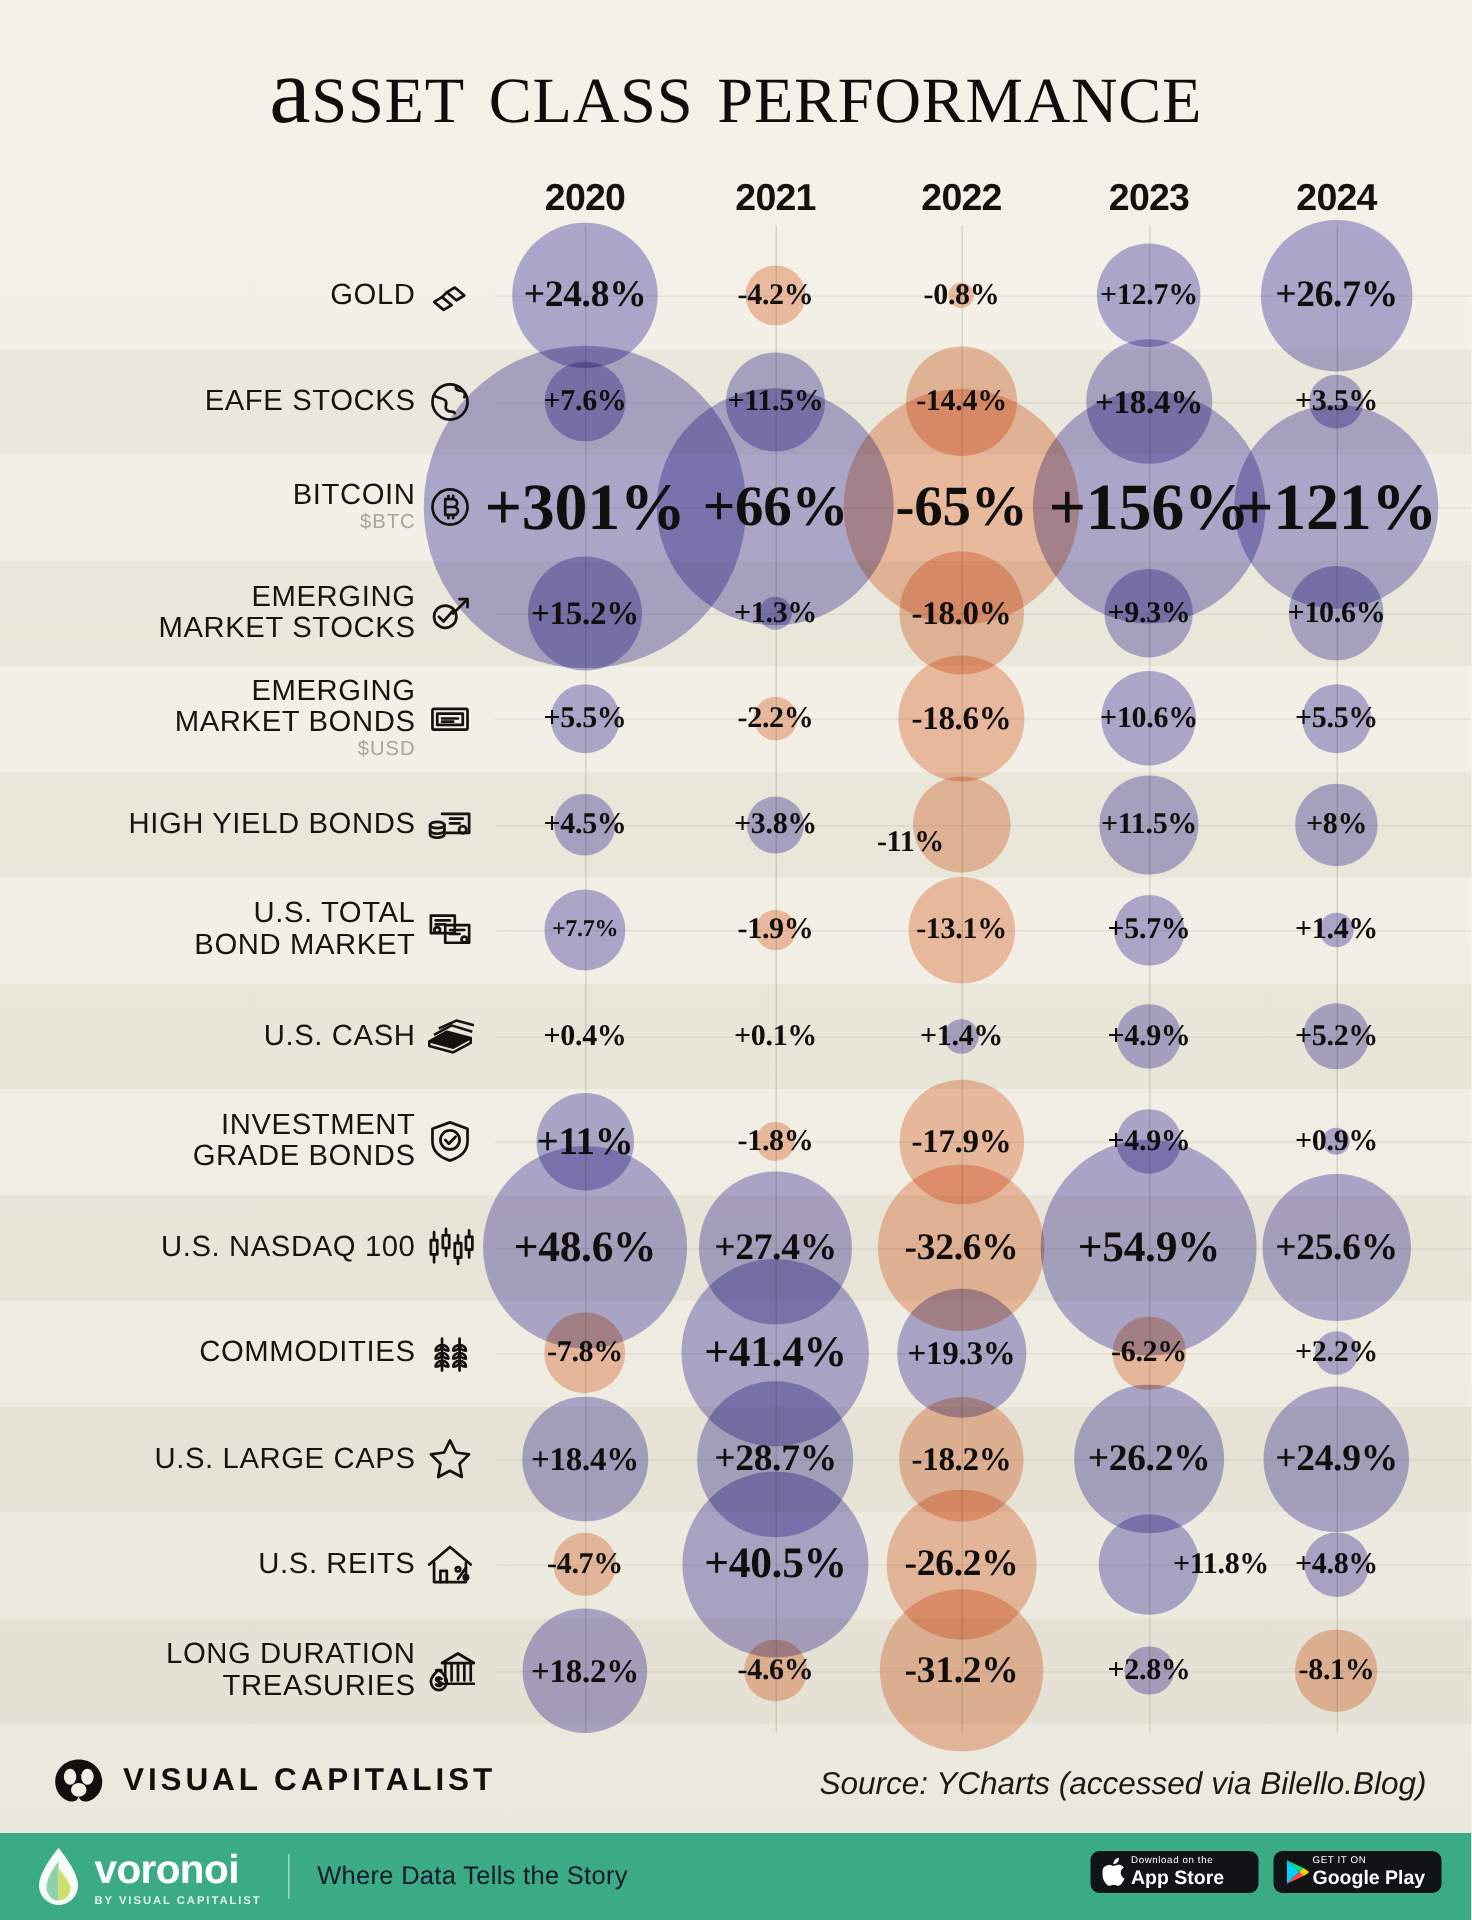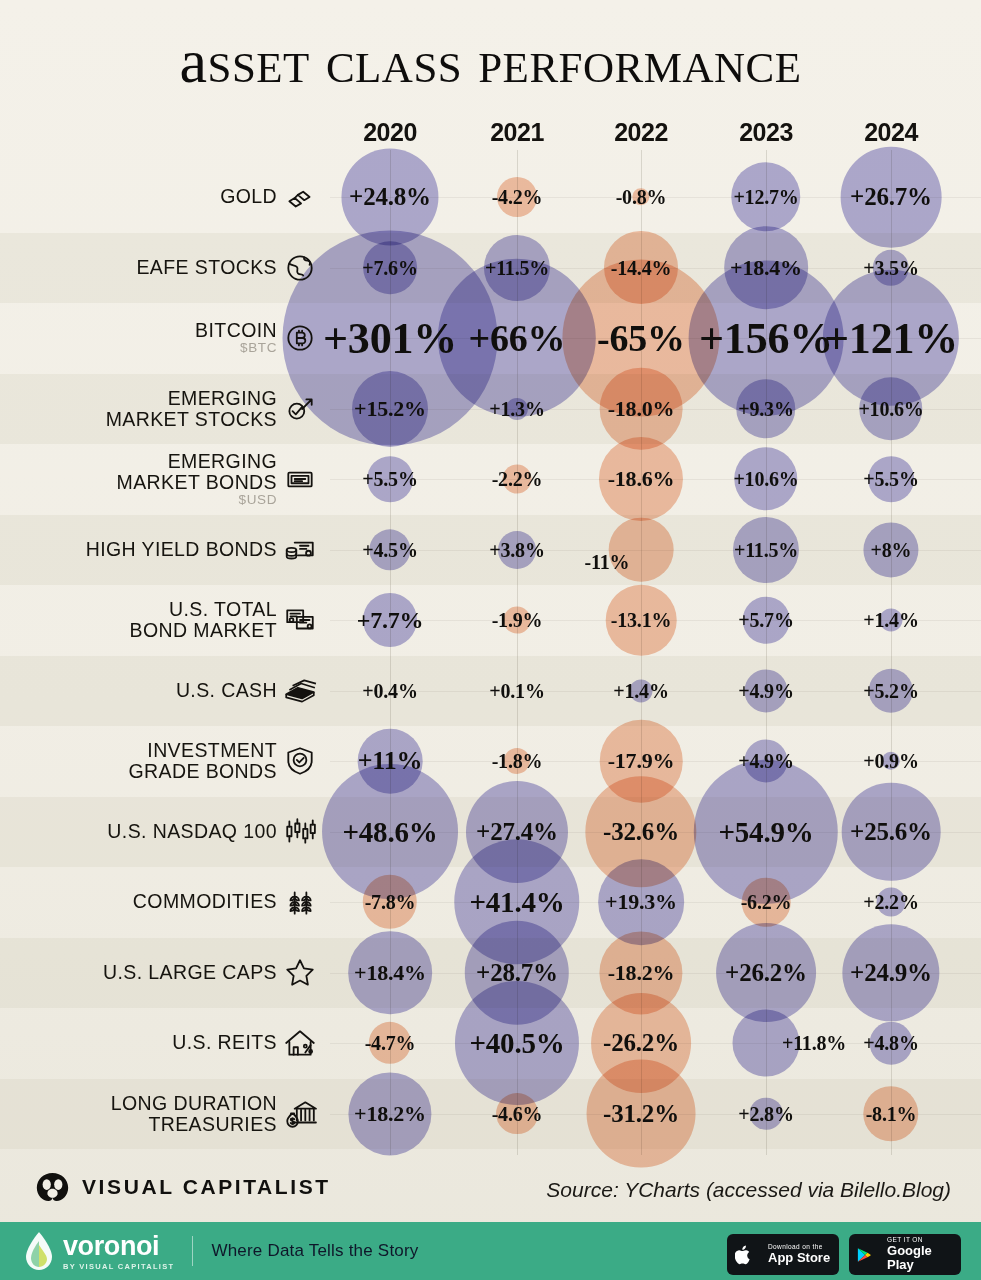--- a/index.html
+++ b/index.html
@@ -113,22 +113,22 @@
     font-family:"Liberation Sans", sans-serif;
     font-size:7.5px;color:#dff3ea;letter-spacing:1.3px;font-weight:bold;margin-top:2px;
   }
   .vdiv{width:1px;height:30px;background:rgba(255,255,255,.5);margin:0 18px;}
   .tagline{
     font-family:"Liberation Sans", sans-serif;
     font-size:17px;color:#0f172a;letter-spacing:.2px;
   }
   .stores{position:absolute;right:20px;top:12px;display:flex;gap:10px;}
   .store{
-    width:112px;height:41px;background:#101417;border-radius:6px;
-    display:flex;align-items:center;gap:16px;padding:0 8px;box-sizing:border-box;
+    width:112px;height:28px;background:#101417;border-radius:6px;
+    display:flex;align-items:center;gap:2px;padding:0 8px;box-sizing:border-box;
   }
   .store-txt{display:flex;flex-direction:column;line-height:1.05;color:#fff;}
   .store-small{font-size:6.5px;letter-spacing:.4px;font-family:"Liberation Sans",sans-serif;}
   .store-big{font-size:13px;font-weight:bold;font-family:"Liberation Sans",sans-serif;}
 </style>
 </head>
 <body>
 
 <div id="page">
 
@@ -257,21 +257,21 @@
       <div class="val" style="left: 390px; top: 479px; font-size: 20px;">+5.5%</div>
       <div class="val" style="left: 517px; top: 479px; font-size: 20px;">-2.2%</div>
       <div class="val" style="left: 641px; top: 479px; font-size: 22px;">-18.6%</div>
       <div class="val" style="left: 766px; top: 479px; font-size: 20px;">+10.6%</div>
       <div class="val" style="left: 891px; top: 479px; font-size: 20px;">+5.5%</div>
       <div class="val" style="left: 390px; top: 549.5px; font-size: 20px;">+4.5%</div>
       <div class="val" style="left: 517px; top: 549.5px; font-size: 20px;">+3.8%</div>
       <div class="val" style="left: 607px; top: 549.5px; font-size: 20px; margin-top: 12px;">-11%</div>
       <div class="val" style="left: 766px; top: 549.5px; font-size: 20px;">+11.5%</div>
       <div class="val" style="left: 891px; top: 549.5px; font-size: 20px;">+8%</div>
-      <div class="val" style="left: 390px; top: 620px; font-size: 24px;">+7.7%</div>
+      <div class="val" style="left: 390px; top: 620px; font-size: 16px;">+7.7%</div>
       <div class="val" style="left: 517px; top: 620px; font-size: 20px;">-1.9%</div>
       <div class="val" style="left: 641px; top: 620px; font-size: 20px;">-13.1%</div>
       <div class="val" style="left: 766px; top: 620px; font-size: 20px;">+5.7%</div>
       <div class="val" style="left: 891px; top: 620px; font-size: 20px;">+1.4%</div>
       <div class="val" style="left: 390px; top: 690.5px; font-size: 20px;">+0.4%</div>
       <div class="val" style="left: 517px; top: 690.5px; font-size: 20px;">+0.1%</div>
       <div class="val" style="left: 641px; top: 690.5px; font-size: 20px;">+1.4%</div>
       <div class="val" style="left: 766px; top: 690.5px; font-size: 20px;">+4.9%</div>
       <div class="val" style="left: 891px; top: 690.5px; font-size: 20px;">+5.2%</div>
       <div class="val" style="left: 390px; top: 761px; font-size: 26px;">+11%</div>

